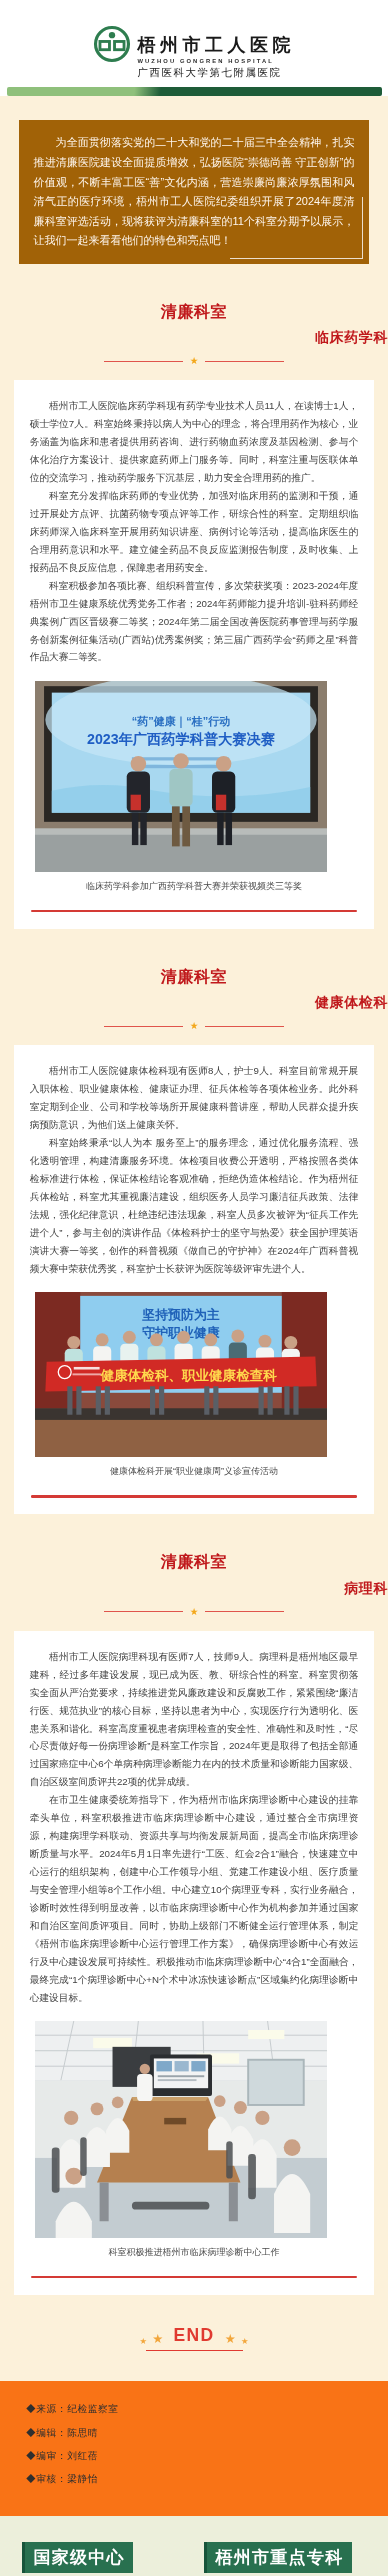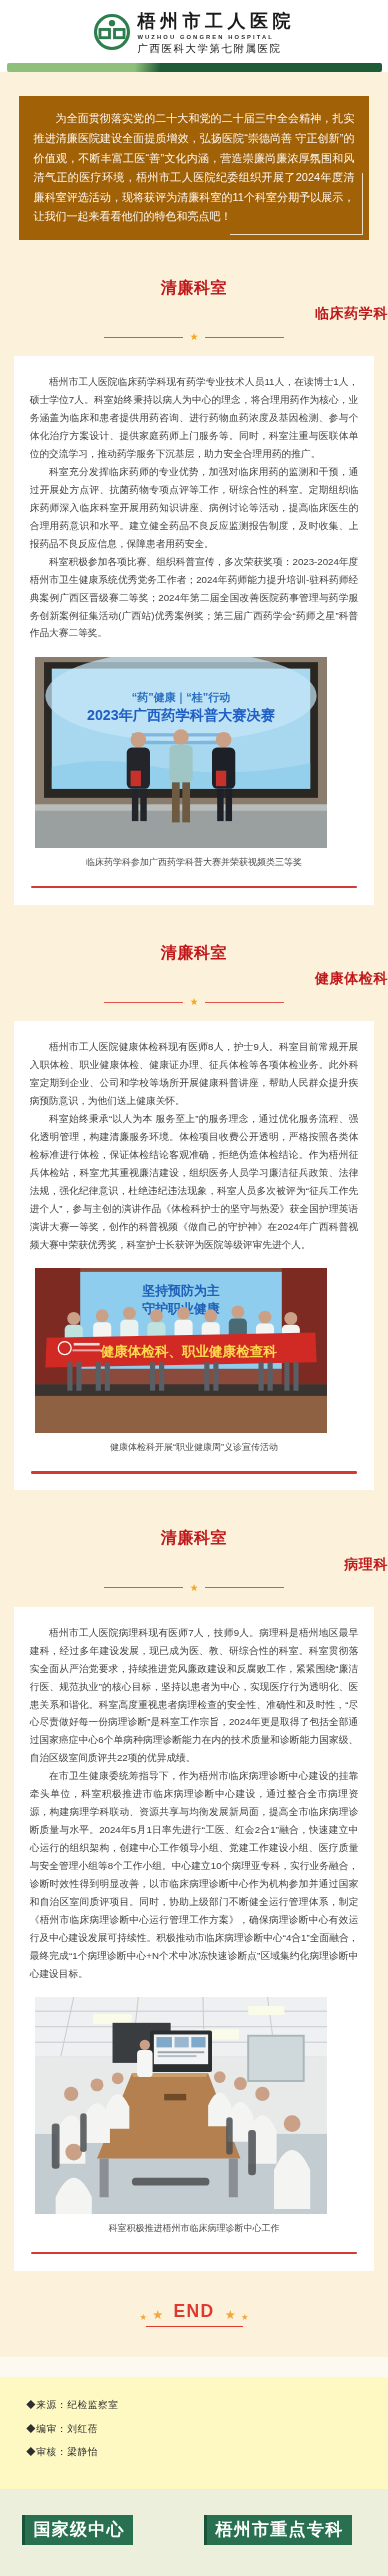--- a/index.html
+++ b/index.html
@@ -7,21 +7,21 @@
   body {
     width:388px; margin:0 auto;
     font-family:"Liberation Sans", sans-serif;
     color:#424242;
   }
   .page { width:388px; background:#fbf9f0; }
 
   
   .header { background:#ffffff; padding:6.5px 0 0; }
   .logo-row { display:flex; align-items:center; justify-content:center; gap:6.5px; padding:2.6px 0 5.2px; }
-  .logo-text .h-cn { font-size:18px; font-weight:700; letter-spacing:4.5px; color:#1a1a1a; }
+  .logo-text .h-cn { font-size:18px; font-weight:700; letter-spacing:4.5px; color:#1a1a1a;margin-top:24px; }
   .logo-text .h-en { font-size:5.8px; font-weight:700; letter-spacing:2.1px; color:#2b2b2b; margin-top:1.3px; }
   .logo-text .h-aff { font-family:"Liberation Serif", serif; font-size:10.4px; color:#222; letter-spacing:1.6px; margin-top:1.3px; }
   .green-bar { height:8.4px; margin:2.6px 6.5px 0;
     background:linear-gradient(97deg,#8fc07b 0%,#8fc07b 34%,#1e5c38 41%,#1e5c38 100%);
     border-radius:1.9px; }
 
   
   .main { background:#fcf1da; padding:24.6px 0 30px; }
 
   .red-box { position:relative; margin:0 19.4px; background:#a16207; color:#fff7ef;
@@ -44,21 +44,21 @@
   .thick-divider { height:2.6px; background:#d43a35; border-radius:1.3px; margin:17px 1.3px 7.8px; }
 
   
   .end-block { text-align:center; margin-top:30px; }
   .end-row { display:inline-flex; align-items:flex-end; gap:5.2px; }
   .end-word { font-size:17.5px; font-weight:700; color:#e03a30; letter-spacing:1.3px; padding:0 5.2px; }
   .st-s { color:#f2a63b; font-size:8.4px; } .st-b { color:#f2a63b; font-size:12.3px; }
   .end-underline { width:97px; height:1.3px; background:#e03a30; margin:3.9px auto 0; }
 
   
-  .credits { background:#fef9c3; padding:22px 0 19.4px 26px;margin-top:20px; }
+  .credits { background:#f97316; padding:22px 0 19.4px 26px; }
   .credit-row { font-size:9.7px; color:#2f2f2f; margin-bottom:10.4px; letter-spacing:0.6px; }
 
   
   .footer { background:#ecefdb; padding:22px 0 0; position:relative; overflow:hidden; }
   .cols { display:flex; padding:0 22px; gap:17px; position:relative; z-index:2; }
   .col-l { width:165px; } .col-r { flex:1; }
   .badge { display:inline-block; background:#28704f; color:#fff; font-size:17px; font-weight:700;
     padding:3.9px 8.4px; border-left:3.9px solid #17543a; letter-spacing:1.3px; margin:3.9px 0 7.8px; }
   .f-item { font-size:10.4px; font-weight:700; color:#2e7d54; line-height:1.95; letter-spacing:0.3px;margin-top:19px; }
   .gap-top { margin-top:17px; }
@@ -309,20 +309,21 @@
         <span class="st-b">★</span>
         <span class="st-s">★</span>
       </div>
       <div class="end-underline"></div>
     </div>
   </div>
 
   <div class="credits">
 
   <div class="credit-row">◆来源：纪检监察室</div>
+      <div class="credit-row">◆编辑：陈思晴</div>
       <div class="credit-row">◆编审：刘红蓓</div>
       <div class="credit-row">◆审核：梁静怡</div>
     </div>
 
   <div class="footer">
     <div class="cols">
       <div class="col-l">
         <div class="badge">国家级中心</div>
         <div>
 

